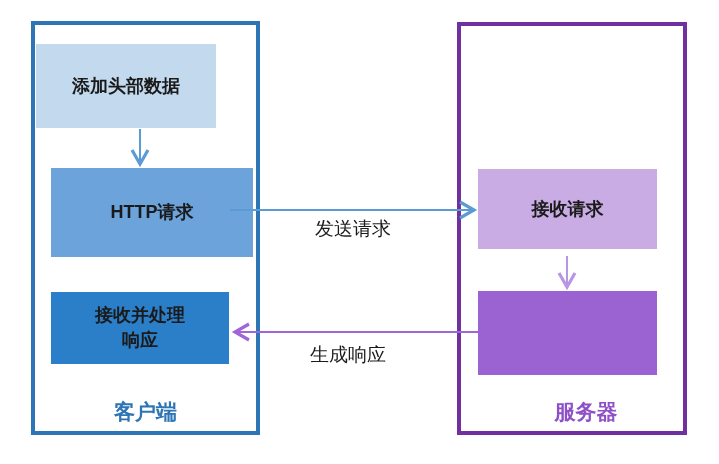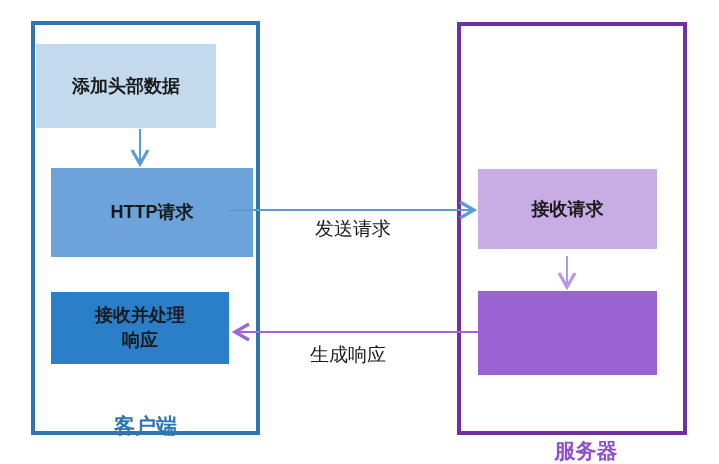--- a/index.html
+++ b/index.html
@@ -22,22 +22,22 @@
     position:absolute;display:flex;flex-direction:column;align-items:center;justify-content:center;
     text-align:center;color:#1a1a1a;font-size:18px;font-weight:600;line-height:25px;
   }
   .box .latin{font-weight:700;}
   .box-add-header{left:36px;top:44px;width:180px;height:84px;background:var(--box-light-blue);}
   .box-http-request{left:51px;top:168px;width:202px;height:89px;background:var(--box-medium-blue);}
   .box-receive-process{left:51px;top:292px;width:178px;height:72px;background:var(--box-dark-blue);}
   .box-receive-request{left:478px;top:169px;width:179px;height:80px;background:var(--box-light-purple);}
   .box-generate-response{left:478px;top:291px;width:179px;height:84px;background:var(--box-dark-purple);}
   .zone-label{position:absolute;text-align:center;font-size:21px;font-weight:700;}
-  .zone-label.client{left:31px;width:229px;top:398px;color:var(--client-label);margin-top:14px;}
-  .zone-label.server{left:457px;width:258px;top:398px;color:var(--server-label);margin-top:39px;}
+  .zone-label.client{left:31px;width:229px;top:398px;color:var(--client-label);}
+  .zone-label.server{left:457px;width:258px;top:398px;color:var(--server-label);}
   .arrow-label{position:absolute;text-align:center;font-size:19px;color:#1a1a1a;font-weight:500;margin-top:44px;}
   .arrow-label.send{left:273px;width:160px;top:172px;}
   .arrow-label.return{left:268px;width:160px;top:298px;}
   svg.arrows{position:absolute;left:0;top:0;pointer-events:none;}
   .stroke-blue{stroke:var(--blue-arrow);}
   .stroke-purple-light{stroke:var(--purple-arrow-light);}
   .stroke-purple{stroke:var(--purple-arrow);}
   .arrow-line{fill:none;stroke-width:2;}
   .arrow-head{fill:none;stroke-width:1.6;}
 </style>

